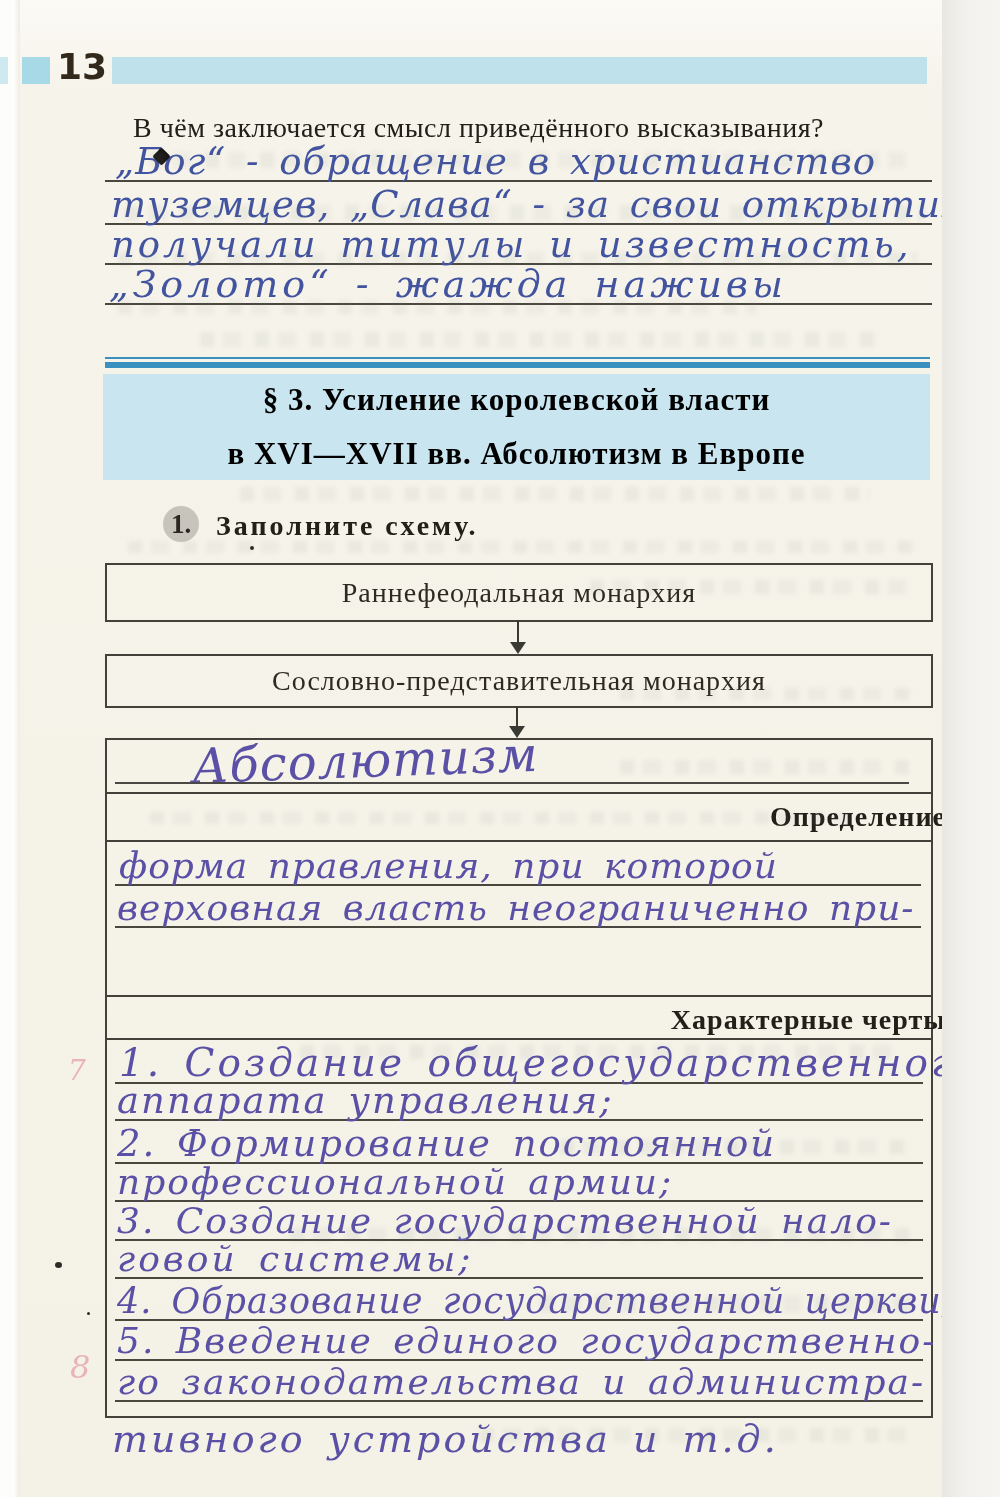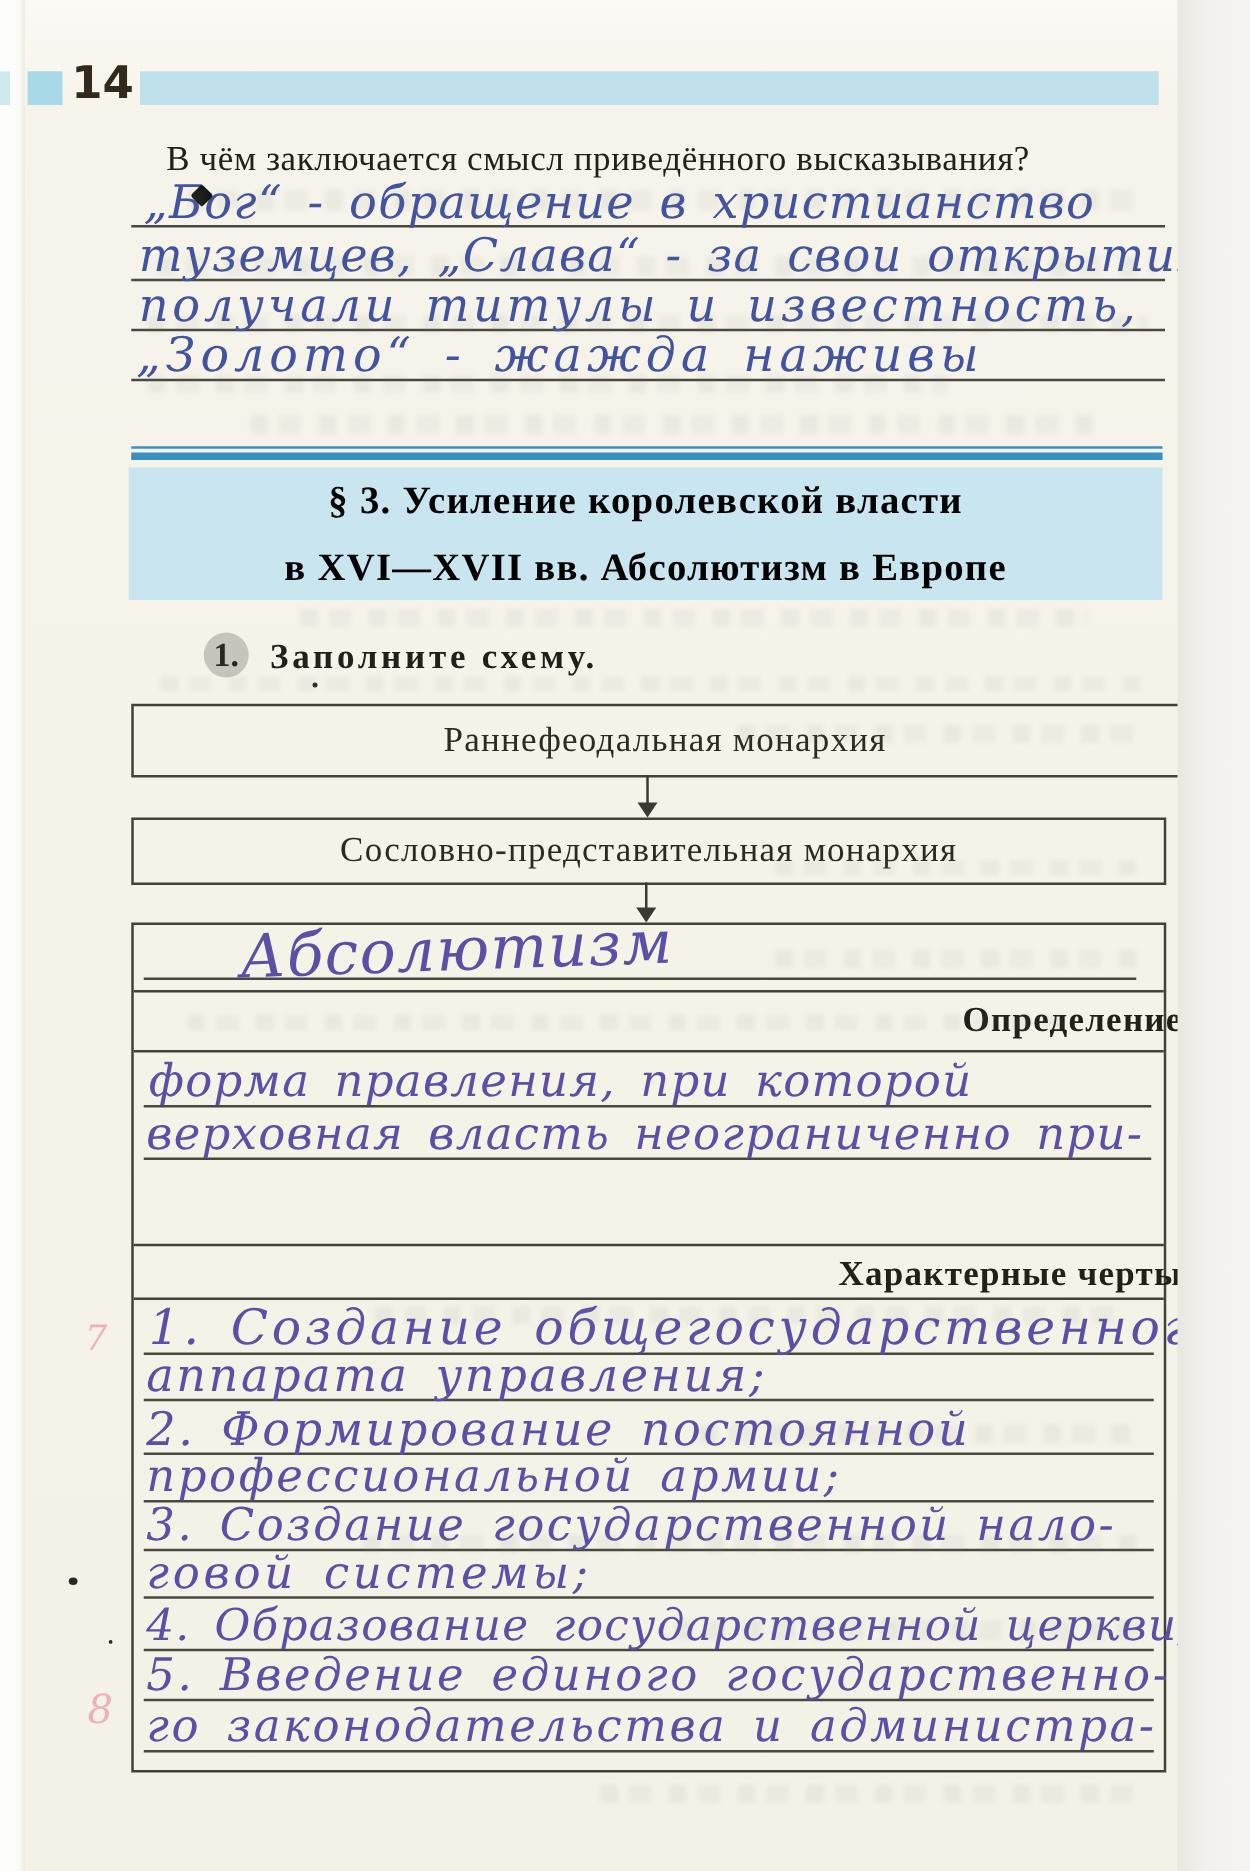--- a/index.html
+++ b/index.html
@@ -44,21 +44,21 @@
 </style>
 </head>
 <body>
 
 <div class="page">
 
   <div class="edge-left"></div>
 
   <div class="topbar" style="left:0;top:57px;width:8px;background:#cfe9f1;"></div>
   <div class="topbar" style="left:22px;top:57px;width:28px;background:#a8d9e6;"></div>
-  <div class="pagenum" style="left:57px;top:46px;">14</div>
+  <div class="pagenum" style="left:57px;top:46px;">13</div>
   <div class="topbar" style="left:112px;top:57px;width:815px;background:#bfe1ec;"></div>
 
   <div class="printed q" style="left:133px;top:112px;">В чём заключается смысл приведённого высказывания?</div>
 
   <div class="hw-line" style="left:105px;top:134px;width:827px;height:46px;">
     <span class="hw ink-a" style="font-size:37px;padding-left:10px;">„Бог“ - обращение в христианство</span>
   </div>
   <div class="blot" style="left:155px;top:150px;"></div>
   <div class="hw-line" style="left:105px;top:177px;width:827px;height:46px;">
     <span class="hw ink-a" style="font-size:37px;padding-left:6px;">туземцев, „Слава“ - за свои открытия</span>
@@ -73,21 +73,21 @@
   <div class="rule" style="left:105px;top:357px;width:825px;height:2px;"></div>
   <div class="rule" style="left:105px;top:362px;width:825px;height:6px;"></div>
   <div class="band" style="left:103px;top:374px;width:827px;height:106px;display:flex;flex-direction:column;justify-content:center;gap:18px;">
     <div class="band-text">§ 3. Усиление королевской власти</div>
     <div class="band-text">в XVI—XVII вв. Абсолютизм в Европе</div>
   </div>
 
   <div class="badge" style="left:163px;top:506px;">1.</div>
   <div class="printed task-label" style="left:216px;top:510px;">Заполните схему.</div>
 
-  <div class="sbox" style="left:105px;top:563px;width:824px;height:55px;padding-left:13px;">
+  <div class="sbox" style="left:105px;top:563px;width:824px;height:55px;">
     <span class="sbox-label">Раннефеодальная монархия</span>
   </div>
   <div class="arrow-line" style="left:517px;top:620px;height:24px;"></div>
   <div class="arrow-head" style="left:510px;top:642px;"></div>
 
   <div class="sbox" style="left:105px;top:654px;width:824px;height:50px;">
     <span class="sbox-label">Сословно-представительная монархия</span>
   </div>
   <div class="arrow-line" style="left:516px;top:706px;height:22px;"></div>
   <div class="arrow-head" style="left:509px;top:726px;"></div>
@@ -134,20 +134,21 @@
       <span class="hw ink-b" style="font-size:35px;padding-left:2px;letter-spacing:1px;">4. Образование государственной церкви;</span>
     </div>
     <div class="hw-line" style="left:8px;top:579px;width:808px;height:40px;">
       <span class="hw ink-b" style="font-size:36px;padding-left:2px;letter-spacing:2px;">5. Введение единого государственно-</span>
     </div>
     <div class="hw-line" style="left:8px;top:619px;width:808px;height:41px;">
       <span class="hw ink-b" style="font-size:36px;padding-left:2px;letter-spacing:2px;">го законодательства и администра-</span>
     </div>
   </div>
 
+  <span class="hw ink-b" style="position:absolute;left:112px;top:1420px;font-size:38px;letter-spacing:3px;">тивного устройства и т.д.</span>
 
   <div class="mark" style="left:68px;top:1054px;font-size:28px;">7</div>
   <div class="mark" style="left:70px;top:1348px;font-size:32px;">8</div>
   <div class="speck" style="left:55px;top:1262px;width:7px;height:6px;"></div>
   <div class="speck" style="left:87px;top:1312px;width:3px;height:3px;"></div>
   <div class="speck" style="left:250px;top:546px;width:4px;height:4px;"></div>
 
   <div class="ghost" style="left:150px;top:152px;width:760px;height:16px;"></div>
   <div class="ghost" style="left:125px;top:205px;width:800px;height:16px;"></div>
   <div class="ghost" style="left:118px;top:252px;width:800px;height:14px;"></div>

